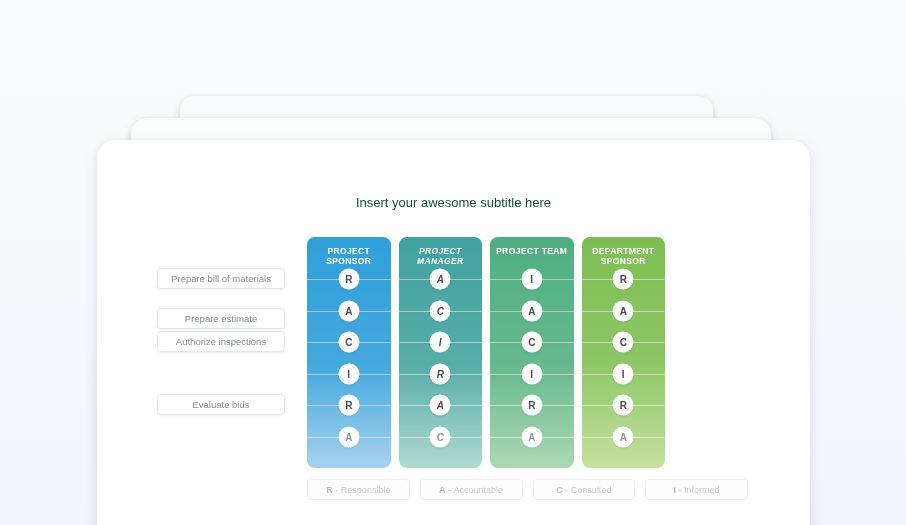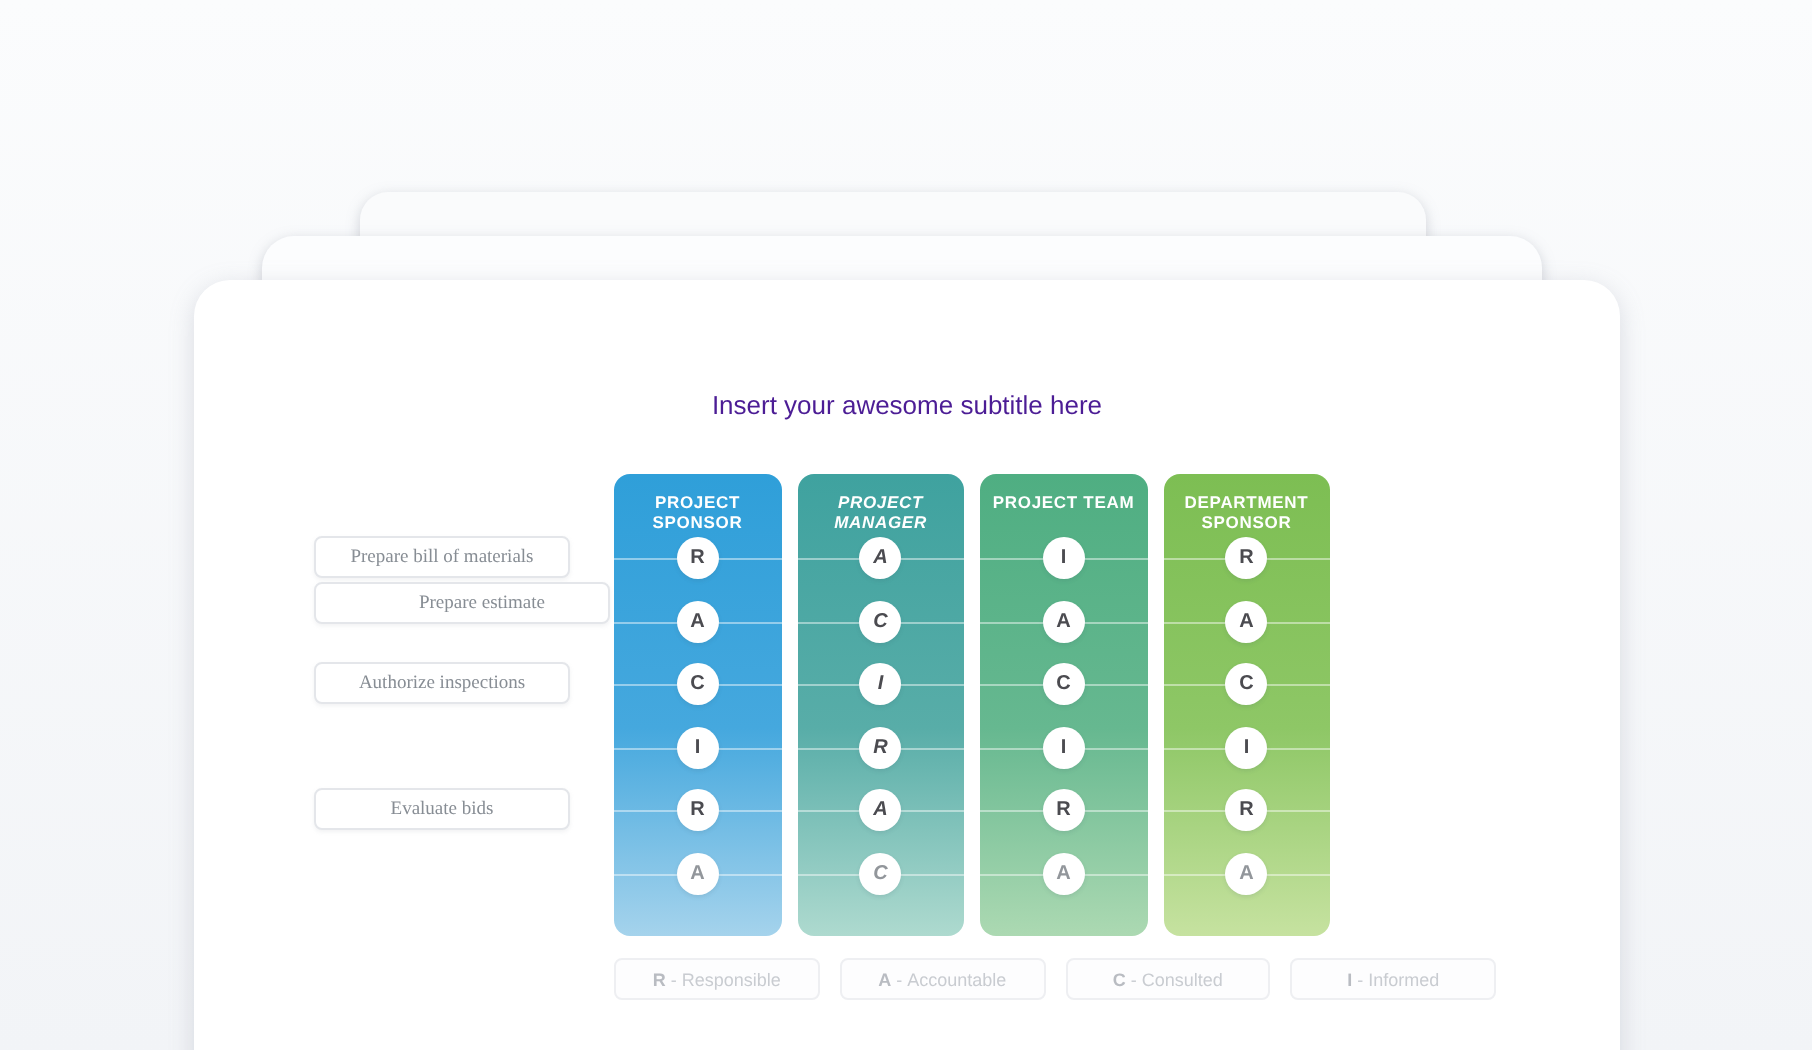--- a/index.html
+++ b/index.html
@@ -7,30 +7,30 @@
     width:906px;height:525px;overflow:hidden;position:relative;
     background:linear-gradient(180deg,#FBFCFD 0%,#F2F4F7 100%);
     font-family:"Liberation Sans",sans-serif;
   }
   .card{position:absolute;background:#fff;}
   .card.back-sm{left:180px;top:96px;width:533px;height:70px;border-radius:14px;background:#FAFBFC;box-shadow:0 2px 7px rgba(130,135,150,.35);z-index:1;}
   .card.back-md{left:131px;top:118px;width:640px;height:80px;border-radius:16px;background:#FCFDFE;box-shadow:0 2px 7px rgba(130,135,150,.35);z-index:2;}
   .card.main{left:97px;top:140px;width:713px;height:420px;border-radius:18px;background:#FFFFFF;box-shadow:0 3px 12px rgba(140,145,160,.28);z-index:3;}
 
   .title{position:absolute;top:20px;left:0;width:100%;text-align:center;font-size:26px;font-weight:bold;color:#3C3C40;letter-spacing:.2px;}
-  .subtitle{position:absolute;top:55px;left:0;width:100%;text-align:center;font-size:13px;color:#4c1d95;}
+  .subtitle{position:absolute;top:55px;left:0;width:100%;text-align:center;font-size:13px;color:#14532d;}
 
   .tasks{position:absolute;left:60px;top:128px;width:128px;height:180px;}
   .task{
     position:absolute;left:0;width:126px;height:19px;
     border:1px solid #E4E6EA;border-radius:4px;background:#fff;
     display:flex;align-items:center;justify-content:center;
-    font-size:9.5px;color:#878D94;box-shadow:0 1px 2px rgba(160,165,175,.15);font-family:Liberation Serif, serif;
+    font-size:9.5px;color:#878D94;box-shadow:0 1px 2px rgba(160,165,175,.15);
   }
-  .task.t0{top:0px;}.task.t1{top:23px;padding-left:20px;}.task.t2{top:63px;}
+  .task.t0{top:0px;}.task.t1{top:40px;}.task.t2{top:63px;}
   .task.t3{top:94.5px;}.task.t4{top:126px;}
   .task.t5{top:157.5px;color:#BCC0C5;border-color:#EDEFF2;}
 
   .columns{position:absolute;left:210px;top:97px;width:358px;height:231px;display:flex;gap:8px;}
   .column{position:relative;flex:1;border-radius:8px;overflow:hidden;}
   .col-header{position:absolute;top:9px;left:0;width:100%;text-align:center;font-size:8.5px;font-weight:bold;color:#FFFFFF;letter-spacing:.35px;}
   .row{position:absolute;left:0;width:100%;height:0;}
   .row::before{content:"";position:absolute;left:0;right:0;top:0;height:1px;background:rgba(255,255,255,.45);}
   .row.r0{top:42px;}.row.r1{top:73.5px;}.row.r2{top:105px;}
   .row.r3{top:136.5px;}.row.r4{top:168px;}.row.r5{top:199.5px;}

